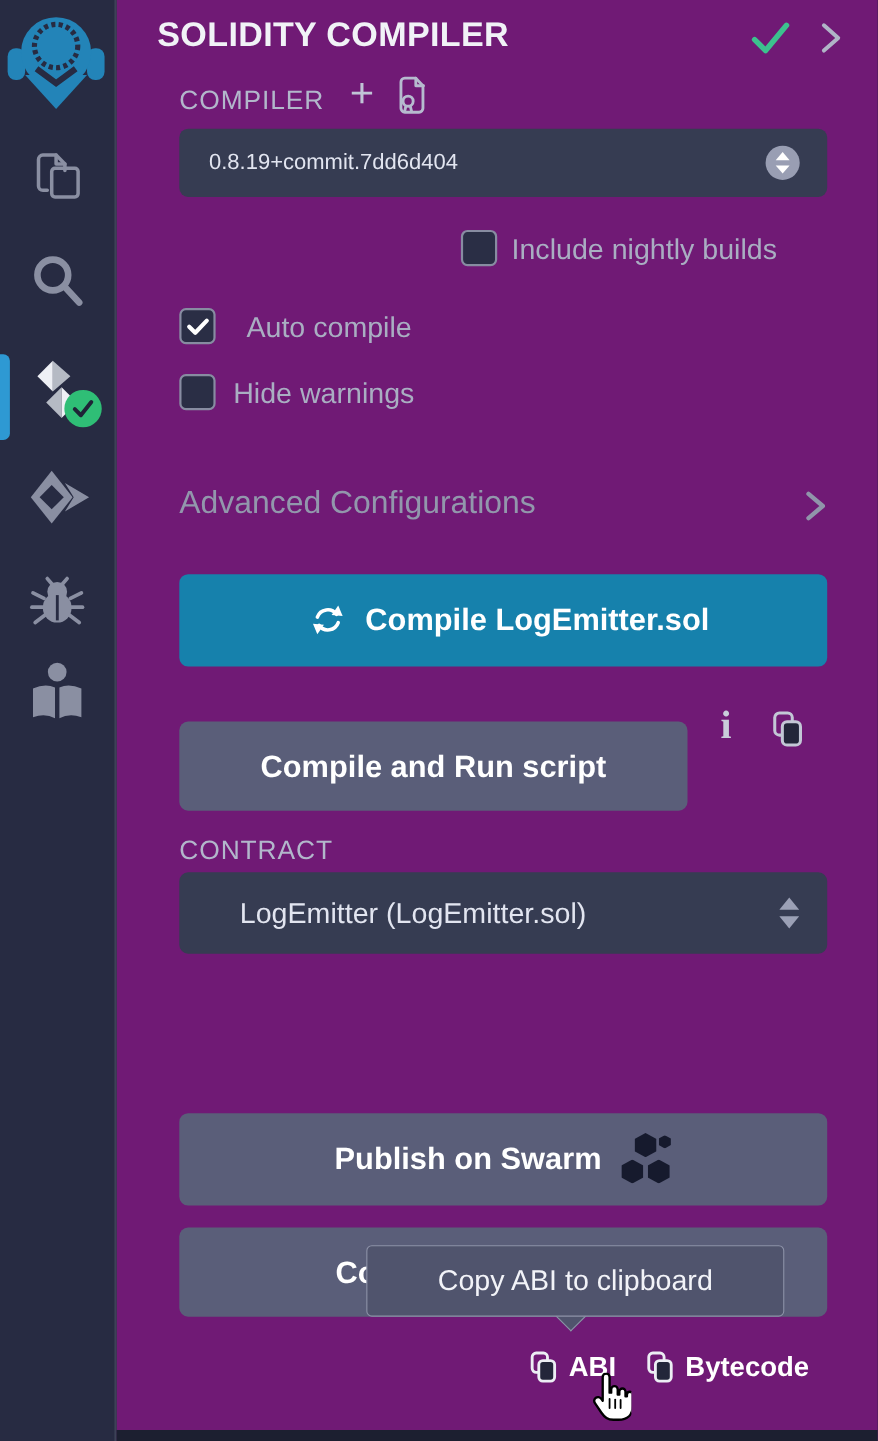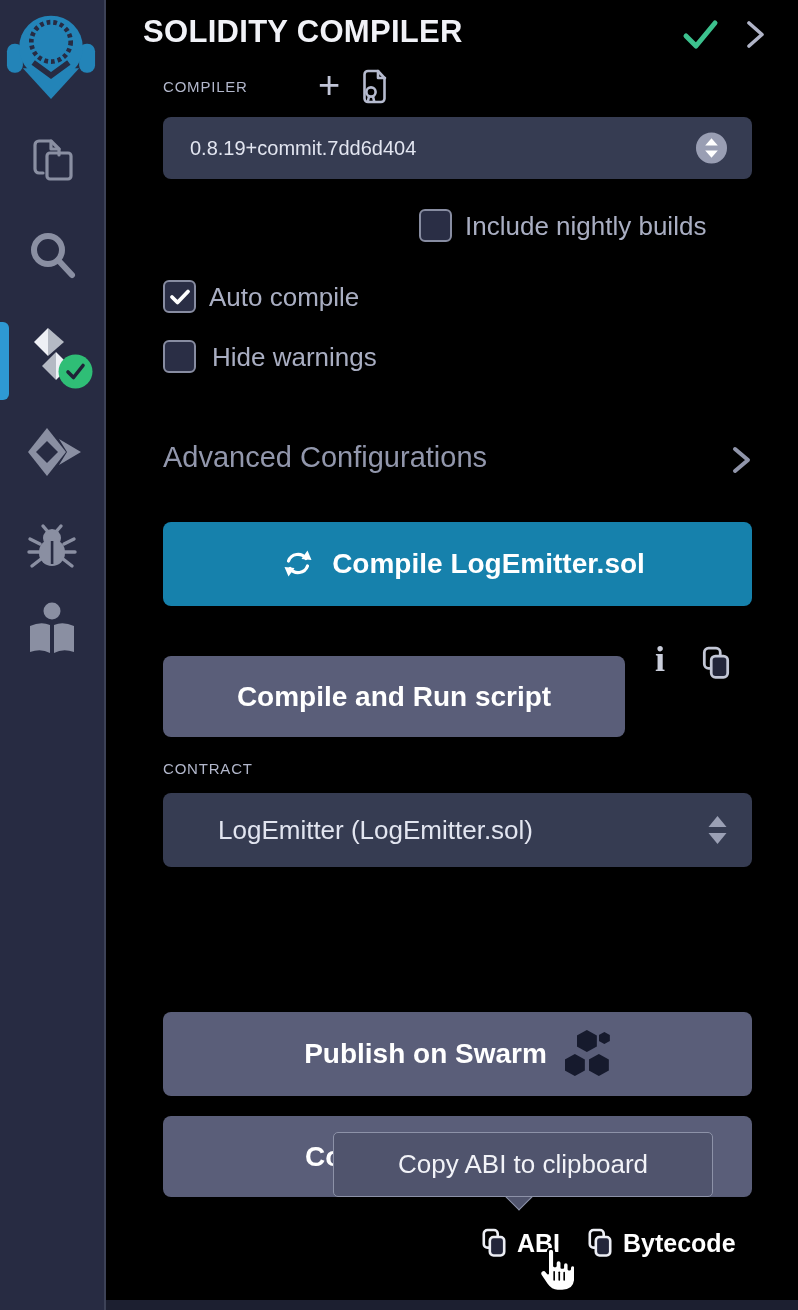--- a/index.html
+++ b/index.html
@@ -1,35 +1,35 @@
 <!DOCTYPE html>
 <html><head>
 <meta charset="utf-8">
 <style>
   * { margin:0; padding:0; box-sizing:border-box; }
   html,body { width:798px; height:1310px; }
   body { font-family:"Liberation Sans", sans-serif; background:#23263a; overflow:hidden; }
-  #app { position:relative; width:798px; height:1310px; background:#000000; }
+  #app { position:relative; width:798px; height:1310px; background:#701a75; }
 
   
   .sidebar { position:absolute; left:0; top:0; width:106px; height:1310px;
              background:#272b42; border-right:2px solid #3d4257; }
   .side-icon { position:absolute; display:flex; align-items:center; justify-content:center; }
   .active-bar { position:absolute; left:0; top:322px; width:9px; height:78px;
                 background:#2e99d3; border-radius:0 6px 6px 0; }
   .badge-check { position:absolute; left:58px; top:354px; }
 
   
   .panel-title { position:absolute; left:143px; top:14px; font-size:31px; font-weight:600;
                  color:#f1f2f7; letter-spacing:.3px; }
   .hdr-check { position:absolute; left:682px; top:17px; }
   .hdr-chev  { position:absolute; left:743px; top:19px; }
 
   
-  .sec-label { position:absolute; font-size:15px; color:#b2b7cb; letter-spacing:.8px; }
+  .sec-label { position:absolute; font-size:24px; color:#b2b7cb; letter-spacing:.8px; }
   .plus-glyph { position:absolute; left:318px; top:66px; font-size:38px; font-weight:300;
                 color:#c0c4d6; line-height:38px; }
   .license-icon { position:absolute; left:358px; top:68px; }
 
   .select-box { position:absolute; left:163px; width:589px; background:#363c52; border-radius:8px;
                 display:flex; align-items:center; }
   .select-box .sel-text { margin-left:27px; color:#e2e5f0; }
   .sel-right { position:absolute; right:24px; top:50%; transform:translateY(-50%); display:flex; }
 
   .checkbox { position:absolute; width:33px; height:33px; background:#2a2e45;
@@ -194,21 +194,21 @@
   </div>
 
   <div class="checkbox" style="left:419px; top:209px;"></div>
   <div class="cb-label" style="left:465px; top:211px;">Include nightly builds</div>
 
   <div class="checkbox" style="left:163px; top:280px;">
     <svg width="24" height="24" viewBox="0 0 24 24">
       <polyline points="4,12 9.5,17.5 20,6.5" fill="none" stroke="#fff" stroke-width="3.8" stroke-linecap="round" stroke-linejoin="round"></polyline>
     </svg>
   </div>
-  <div class="cb-label" style="left:209px; top:282px;">Auto compile</div>
+  <div class="cb-label" style="left:224px; top:282px;">Auto compile</div>
 
   <div class="checkbox" style="left:163px; top:340px;"></div>
   <div class="cb-label" style="left:212px; top:342px;">Hide warnings</div>
 
   <div class="adv-label">Advanced Configurations</div>
   <div class="adv-chev">
     <svg width="26" height="30" viewBox="0 0 26 30">
       <polyline points="6,4 19,15 6,26" fill="none" stroke="#9095aa" stroke-width="4" stroke-linecap="round" stroke-linejoin="round"></polyline>
     </svg>
   </div>

